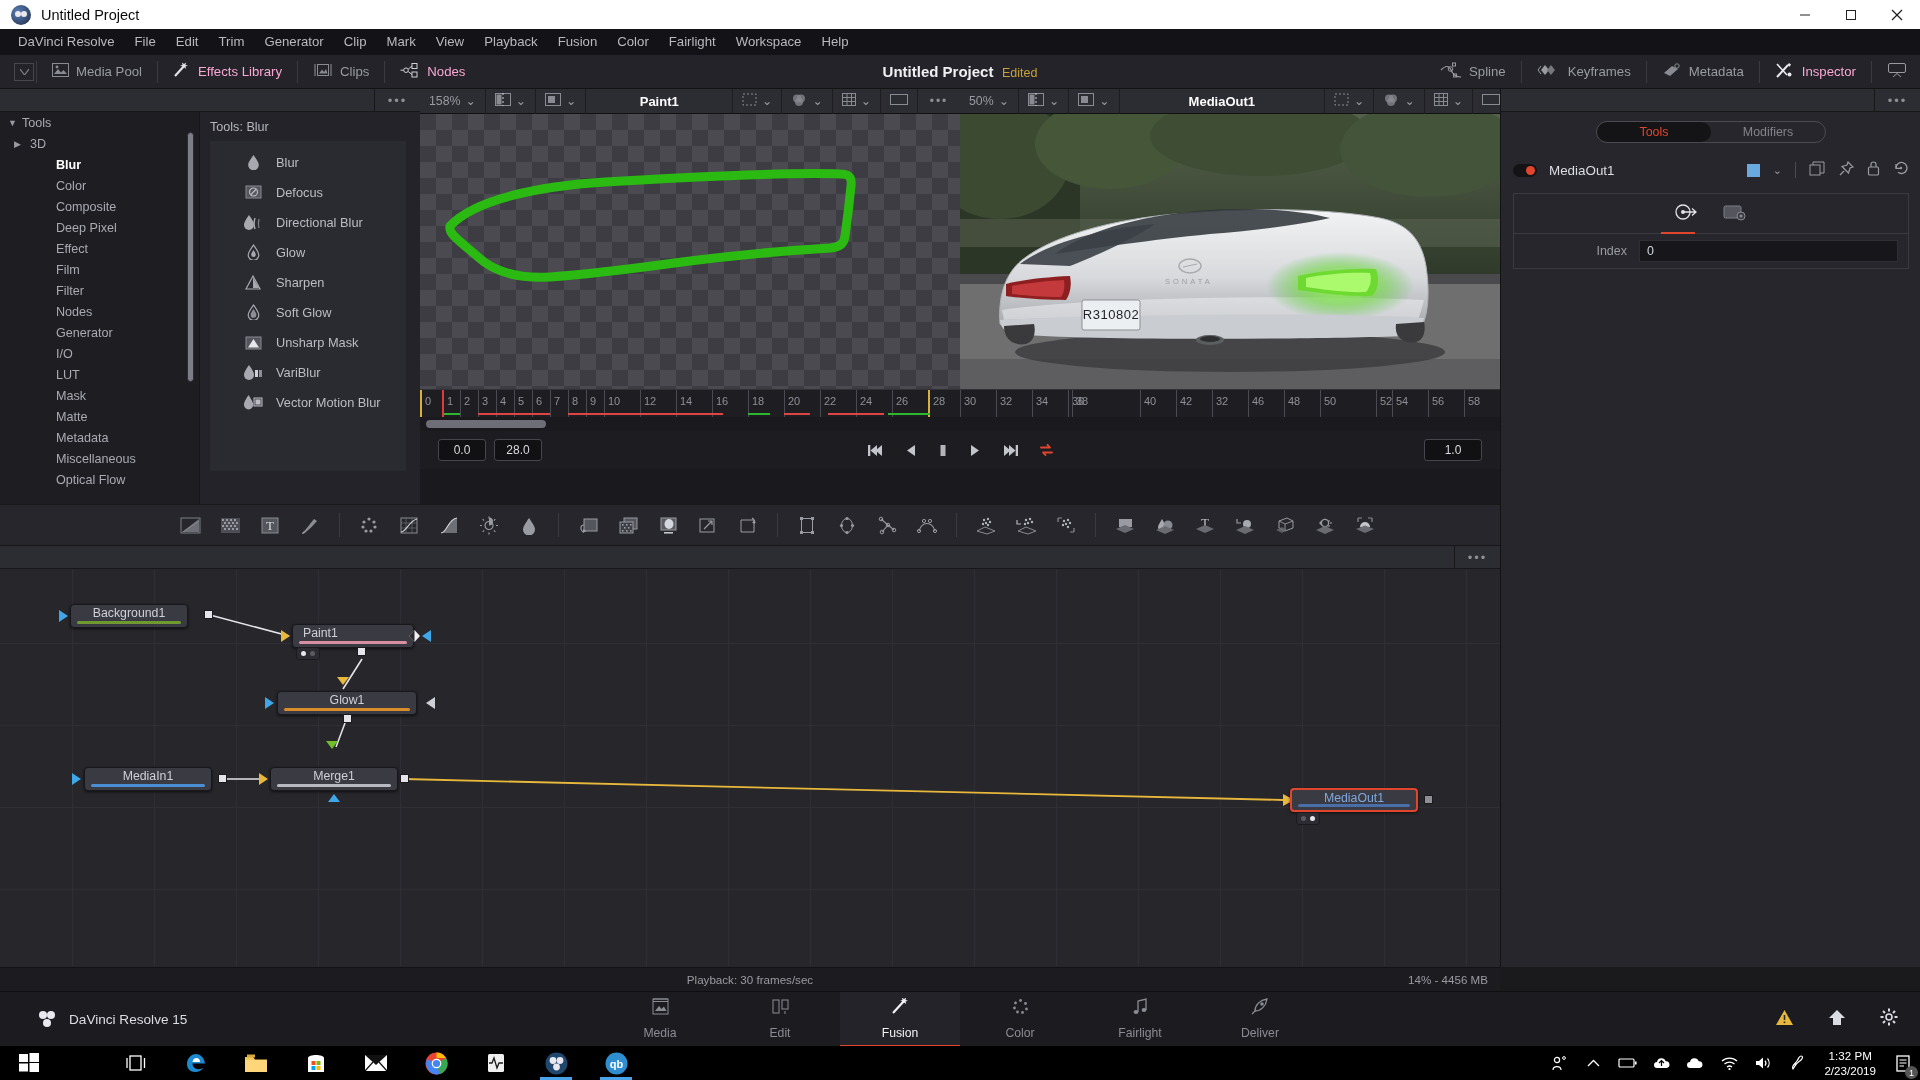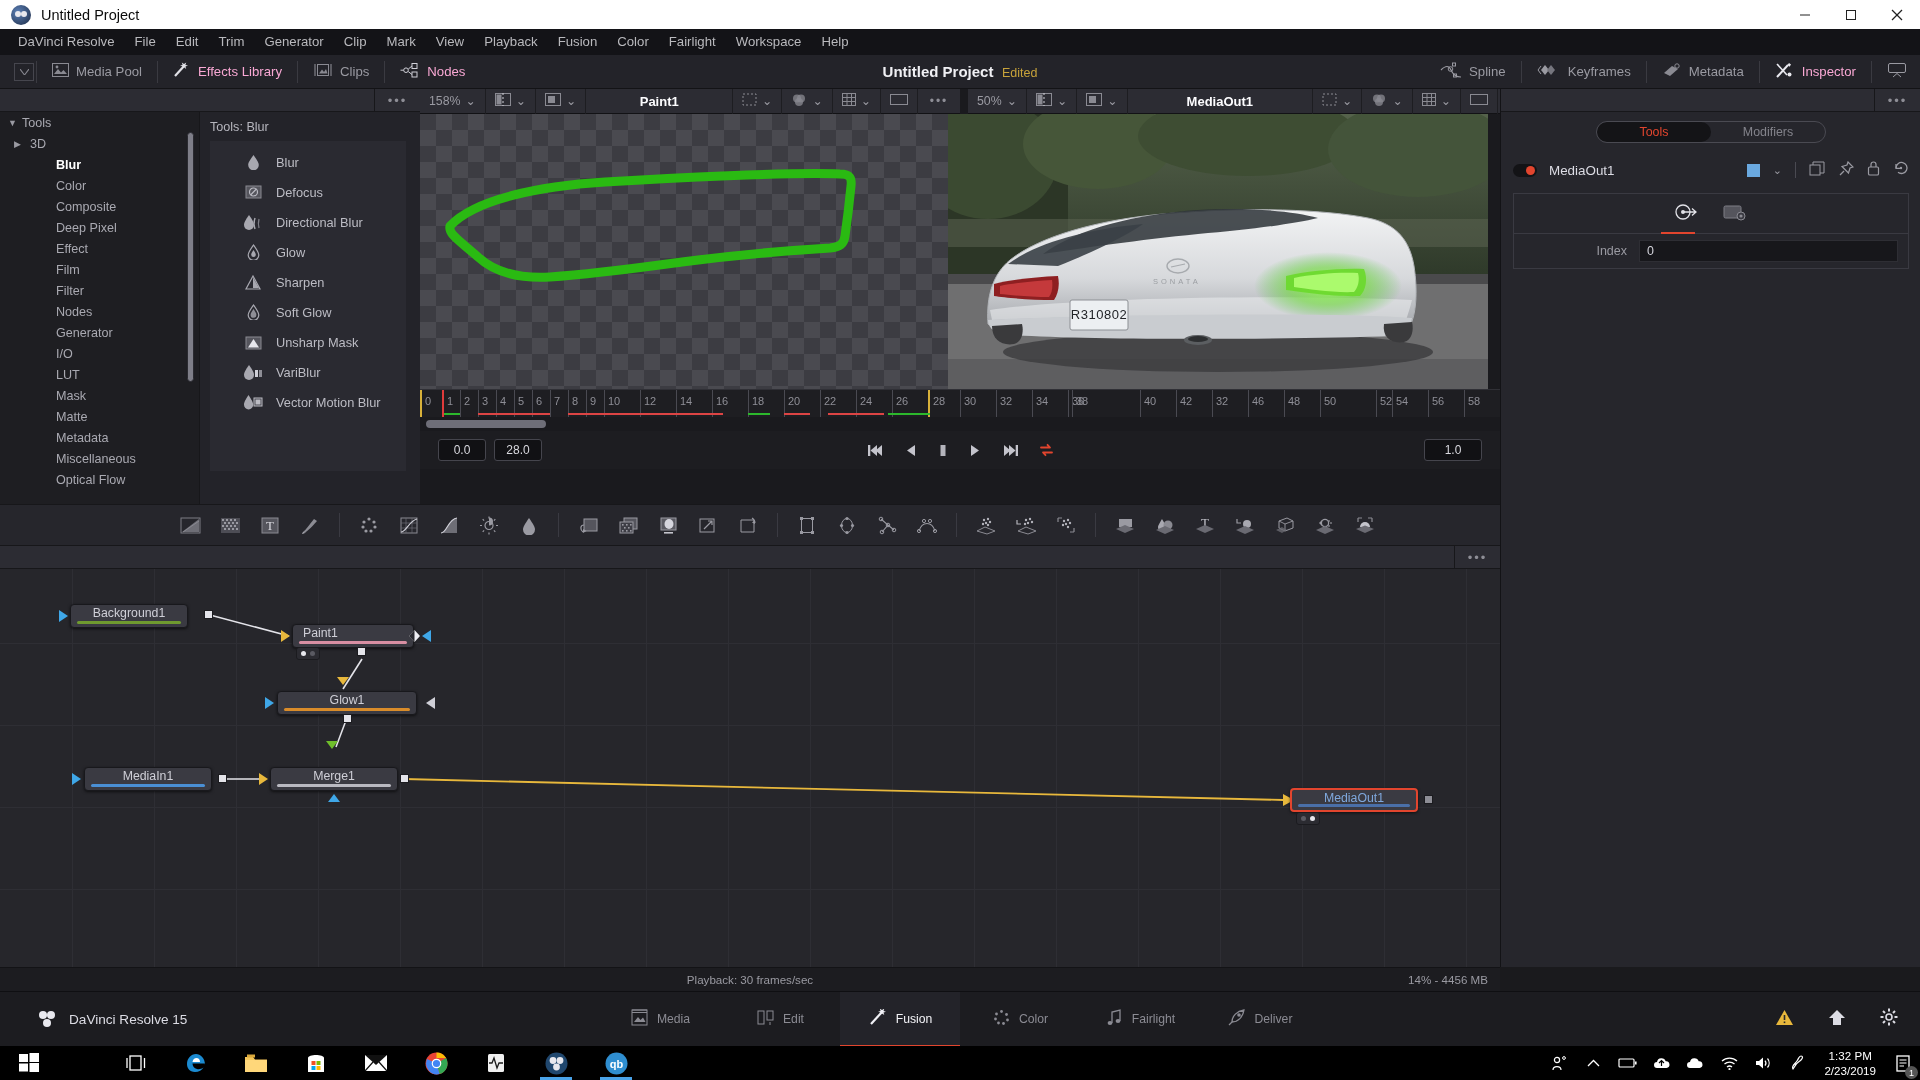--- a/index.html
+++ b/index.html
@@ -76,21 +76,21 @@
   
   .viewerwrap { position:absolute; left:420px; top:89px; width:1080px; height:415px; background:#1a1a1e; }
   .vtoolbar { height:25px; background:#2c2c33; display:flex; align-items:center;
      border-bottom:1px solid #121215; }
   .vt-cell { display:flex; align-items:center; height:25px; padding:0 9px; color:#9a9aa2;
      font-size:12.3px; border-right:1px solid #1d1d21; gap:5px;}
   .vt-name { flex:1; text-align:center; color:#fdfdff; font-size:13px; font-weight:bold;
      border-right:1px solid #1d1d21; line-height:25px;}
   .vt-dots { width:42px; text-align:center; color:#8e8e96; letter-spacing:2px; font-size:12px;}
   .viewerA { position:absolute; left:0; top:0; width:540px; height:300px; }
-  .viewerB { position:absolute; left:528px; top:0; width:592px; height:300px;padding-left:20px; }
+  .viewerB { position:absolute; left:540px; top:0; width:592px; height:300px; }
   .checker { position:absolute; left:0; top:25px; width:540px; height:275px;
      background-image:
        linear-gradient(45deg,#4a4a50 25%,transparent 25%,transparent 75%,#4a4a50 75%),
        linear-gradient(45deg,#4a4a50 25%,transparent 25%,transparent 75%,#4a4a50 75%);
      background-color:#3c3c42; background-size:32px 32px; background-position:0 0,16px 16px;
      overflow:hidden; }
   .carphoto { position:absolute; left:0; top:25px; width:540px; height:275px; overflow:hidden;
      background:#0c0c0c; }
 
   
@@ -168,21 +168,21 @@
   .insp-input { flex:1; height:22px; background:#17171b; border:1px solid #2e2e34; color:#d4d4dc;
      font-size:12.4px; padding-left:7px; display:flex; align-items:center; }
 
   
   .pagebar { position:absolute; left:0; top:991px; width:1920px; height:55px; background:#1c1c20;
      border-top:1px solid #0f0f12; display:flex; align-items:center; }
   .res-brand { display:flex; align-items:center; gap:11px; margin-left:36px; }
   .res-brand .bl { width:22px;height:22px; position:relative; }
   .res-brand span { font-size:13.6px; color:#dcdce4; }
   .pages { position:absolute; left:0; width:1920px; display:flex; justify-content:center; gap:0px; }
-  .page { width:120px; height:55px; display:flex; flex-direction:row; align-items:center;
+  .page { width:120px; height:55px; display:flex; flex-direction:column; align-items:center;
      justify-content:center; gap:8px; font-size:12.2px; color:#8b8b93; position:relative;}
   .page.on { color:#f2f2f6; background:#232329; }
   .page.on:after { content:""; position:absolute; left:0; right:0; bottom:0; height:2px; background:#e2452e;}
   .pb-right { position:absolute; right:22px; display:flex; align-items:center; gap:34px; }
 
   
   .taskbar { position:absolute; left:0; top:1046px; width:1920px; height:34px; background:#000000;
      display:flex; align-items:center; }
   .start { width:58px; height:34px; display:flex; align-items:center; justify-content:center; }
   .searchbox { width:400px; height:34px; background:#efefef; display:flex; align-items:center;

